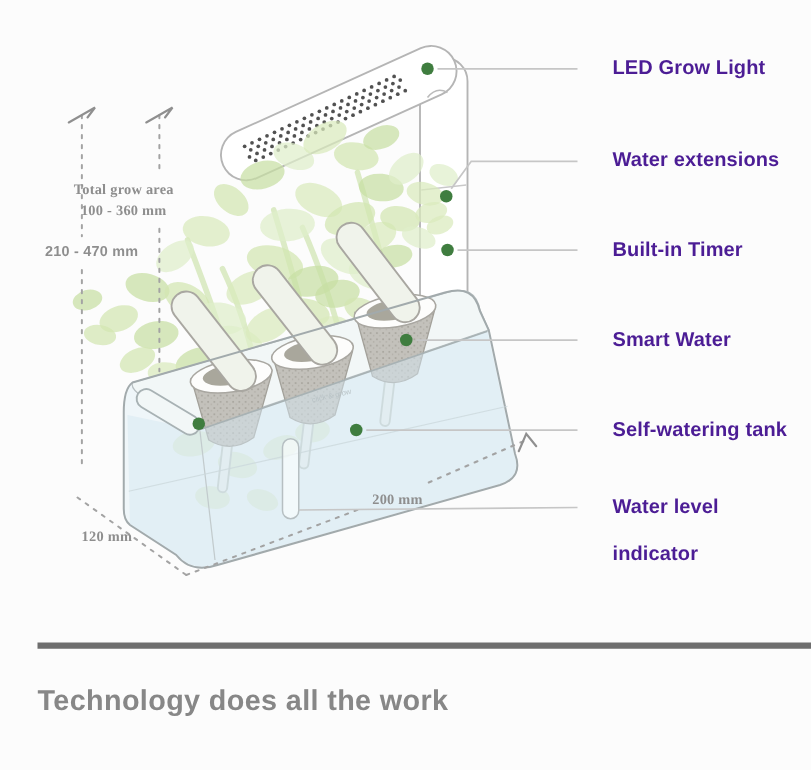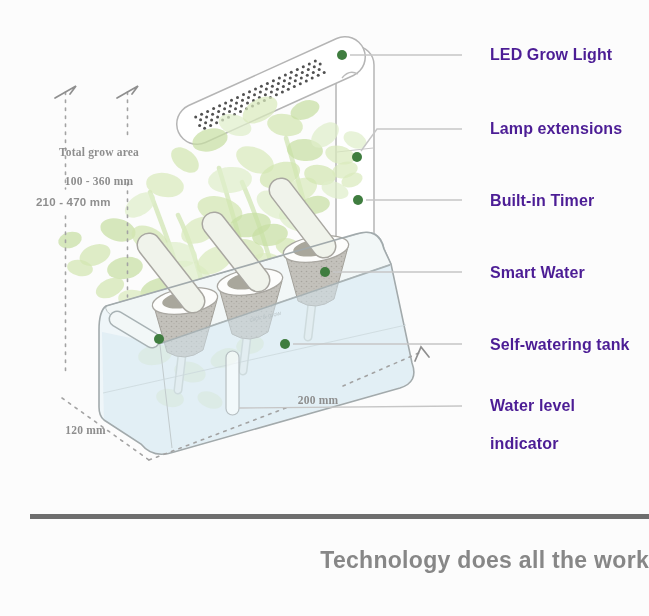--- a/index.html
+++ b/index.html
@@ -16,21 +16,21 @@
   .dim{
     position:absolute;font-weight:700;font-size:11.5px;
     color:#8e8e8e;white-space:nowrap;letter-spacing:.2px;
   }
   .dim.center{text-align:center;font-family:Liberation Serif, serif;}
   .divider{
     position:absolute;left:30px;top:514px;width:619px;height:5px;
     background:#6e6e6e;
   }
   .tagline{
-    position:absolute;left:30px;top:547px;width:619px;text-align:right;
+    position:absolute;left:30px;top:547px;width:619px;text-align:left;
     font-weight:700;font-size:23px;color:#878787;letter-spacing:.3px;
   }
 </style>
 </head>
 <body>
 
 <div class="stage">
 
   <svg width="649" height="616" viewBox="0 0 649 616">
     <defs>
@@ -283,28 +283,28 @@
       <circle cx="342" cy="55" r="5"></circle>
       <circle cx="357" cy="157" r="5"></circle>
       <circle cx="358" cy="200" r="5"></circle>
       <circle cx="325" cy="272" r="5"></circle>
       <circle cx="159" cy="339" r="5"></circle>
       <circle cx="285" cy="344" r="5"></circle>
     </g>
   </svg>
 
   <div class="callout" style="top:55px">LED Grow Light</div>
-  <div class="callout" style="top:129px">Lamp extensions</div>
+  <div class="callout" style="top:129px">Water extensions</div>
   <div class="callout" style="top:201px">Built-in Timer</div>
   <div class="callout" style="top:273px">Smart Water</div>
   <div class="callout" style="top:406px">Water level</div>
   <div class="callout" style="top:345px">Self-watering tank</div>
   <div class="callout" style="top:444px">indicator</div>
 
   <div class="dim center" style="left:39px;top:146px;width:120px">Total grow area</div>
-  <div class="dim center" style="left:39px;top:175px;width:120px">100 - 360 mm</div>
+  <div class="dim center" style="left:39px;top:163px;width:120px">100 - 360 mm</div>
   <div class="dim" style="left:36px;top:196px">210 - 470 mm</div>
   <div class="dim center" style="left:288px;top:394px;width:60px">200 mm</div>
   <div class="dim center" style="left:58px;top:424px;width:55px">120 mm</div>
 
   <div class="divider"></div>
   <div class="tagline">Technology does all the work</div>
 </div>
 
 </body></html>

